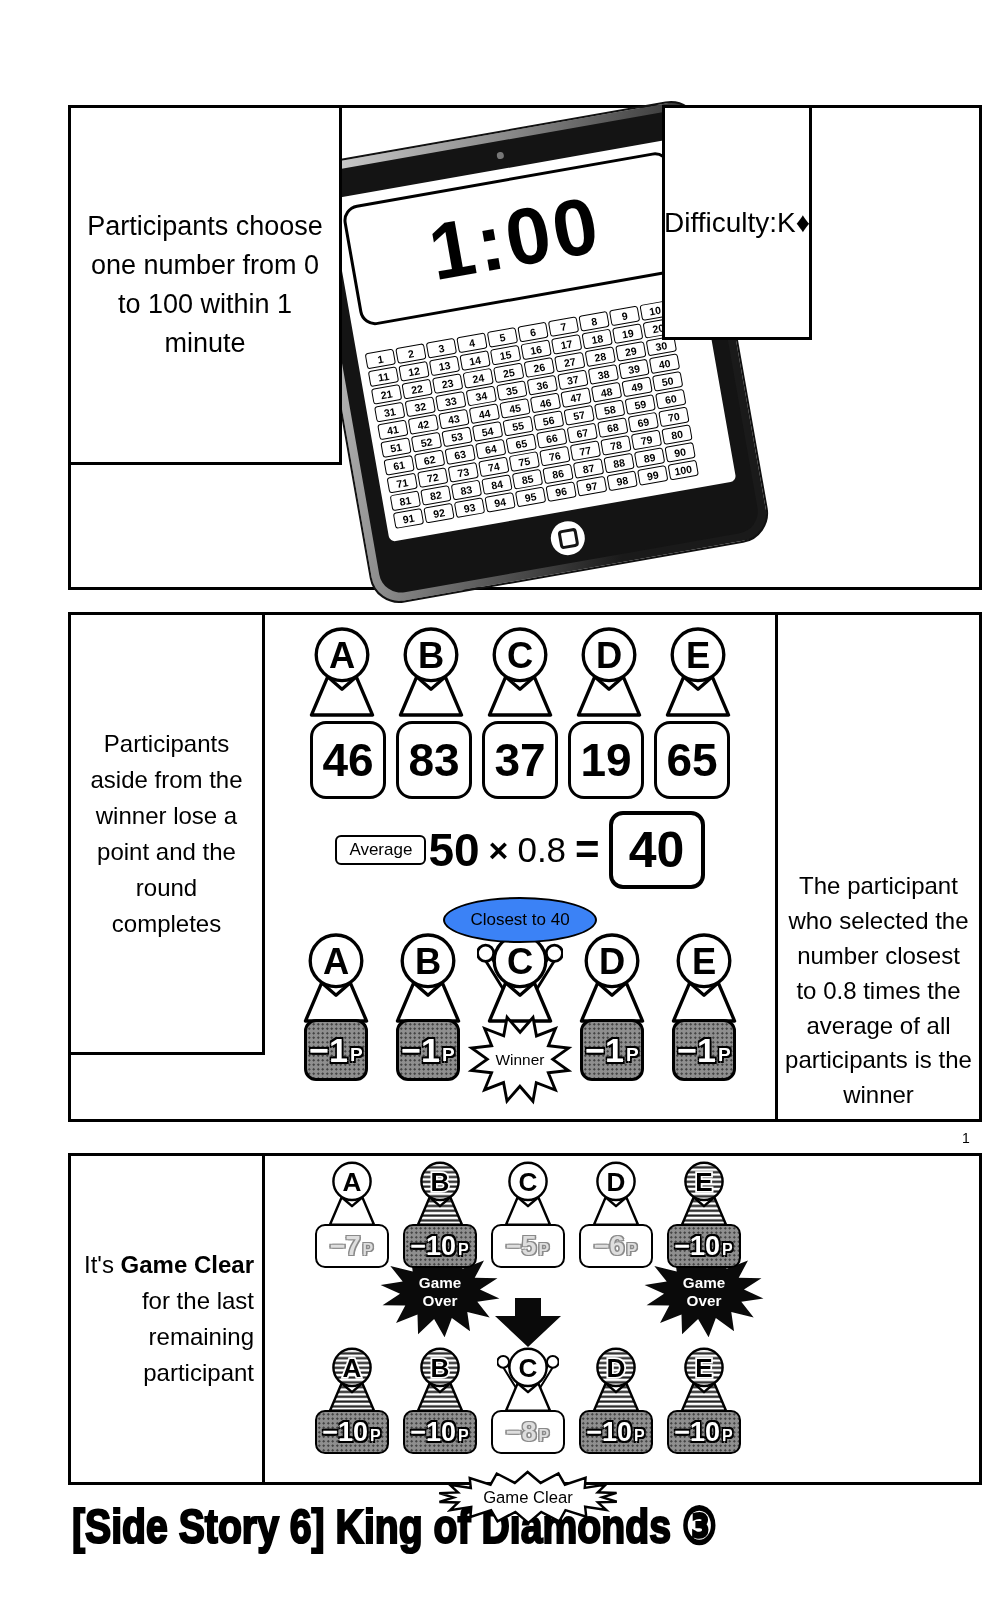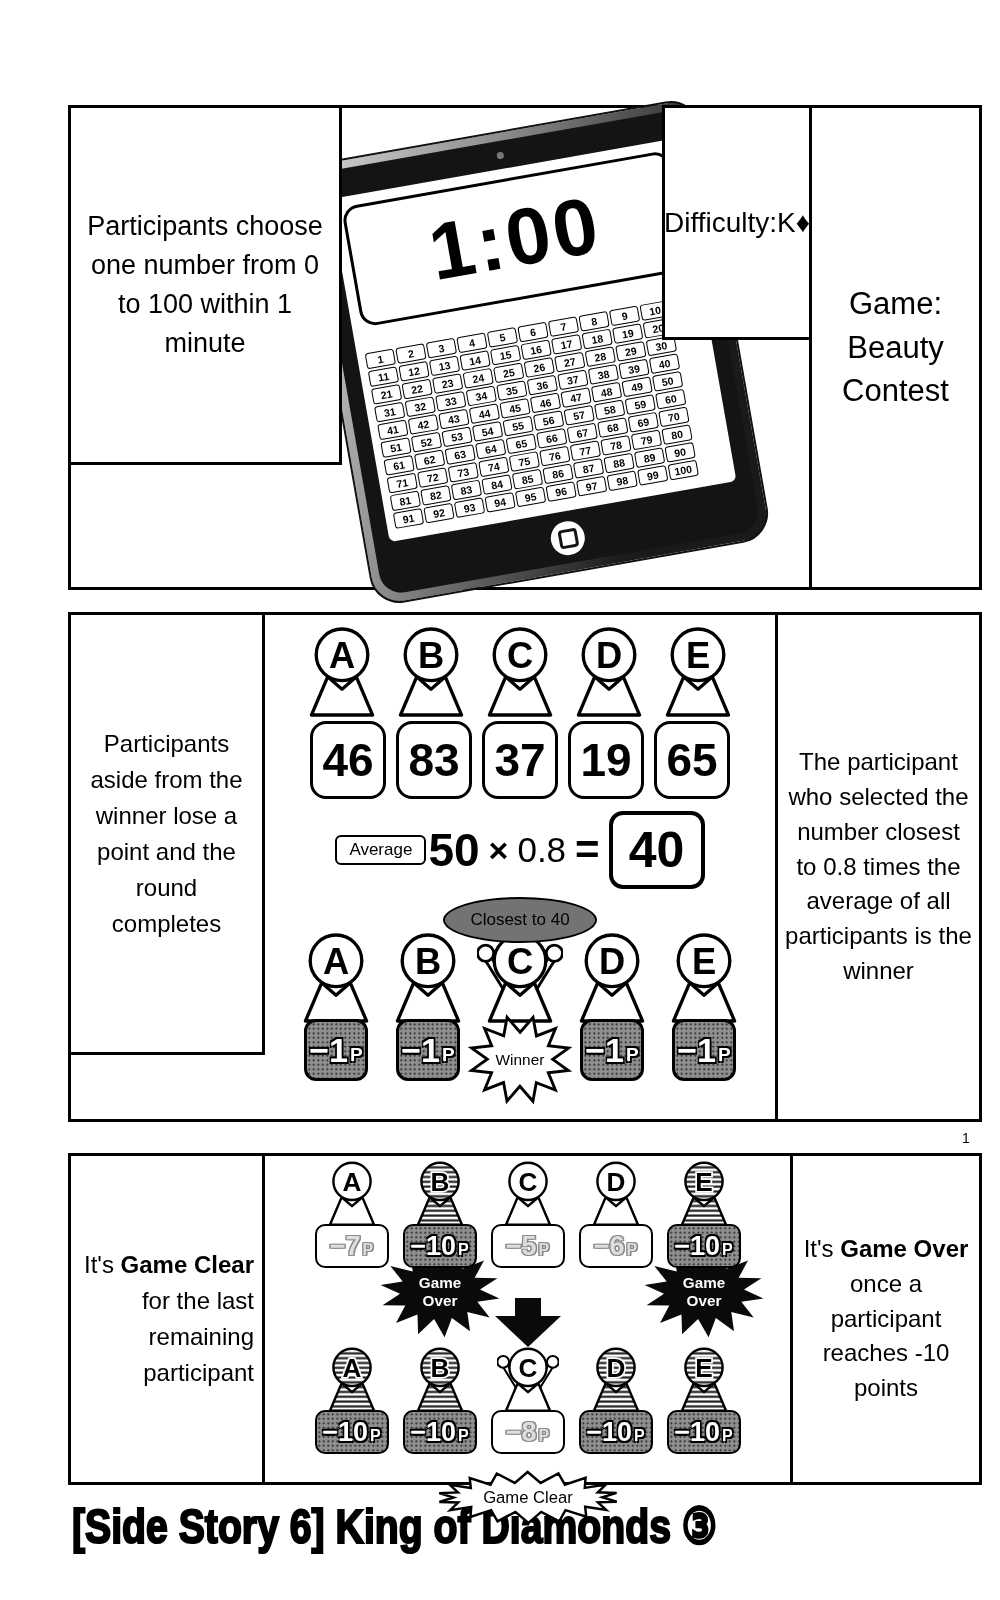--- a/index.html
+++ b/index.html
@@ -37,42 +37,42 @@
     display:flex;align-items:center;justify-content:center;box-sizing:border-box;background:#fff;}
   .home{position:absolute;bottom:8px;left:50%;transform:translateX(-50%);width:34px;height:34px;
     border-radius:50%;background:#fff;display:flex;align-items:center;justify-content:center;}
   .home-sq{width:13px;height:13px;border:3px solid #141414;border-radius:4px;}
 
   
   .p2-left-box{position:absolute;left:-3px;top:-3px;width:197px;height:443px;border:3px solid #000;
     background:#fff;z-index:2;display:flex;align-items:center;justify-content:center;text-align:center;
     font-size:24px;line-height:1.5;padding:8px;box-sizing:border-box;}
   .p2-right-col{position:absolute;right:-3px;top:-3px;bottom:-3px;width:207px;border:3px solid #000;
-    background:#fff;z-index:2;display:flex;align-items:center;justify-content:center;text-align:center;
+    background:#fff;z-index:2;display:flex;align-items:flex-end;justify-content:center;text-align:center;
     font-size:24px;line-height:1.45;padding:6px;box-sizing:border-box;}
   .p2-main{position:absolute;left:194px;right:204px;top:0;bottom:0;display:flex;flex-direction:column;
     align-items:center;}
   .avrow{display:flex;gap:3px;margin-top:10px;}
   .av{width:86px;height:96px;display:block;}
   .avl{font-family:"Liberation Sans",sans-serif;font-size:38px;font-weight:bold;}
   .chiprow{display:flex;gap:10px;margin-top:0;}
   .chip{width:76px;height:78px;border:3.5px solid #000;border-radius:16px;display:flex;align-items:center;
     justify-content:center;font-size:46px;font-weight:bold;box-sizing:border-box;background:#fff;}
   .eqrow{display:flex;align-items:center;gap:9px;margin-top:12px;}
   .eq-col{display:flex;flex-direction:row;align-items:center;gap:2px;}
   .avg-box{border:2px solid #000;border-radius:6px;padding:3px 12px;font-size:17px;background:#fff;}
   .eq-50{font-size:46px;font-weight:bold;}
   .eq-x{font-size:34px;font-weight:bold;}
   .eq-08{font-size:35px;font-weight:normal;}
   .eq-eq{font-size:42px;font-weight:bold;}
   .eq-res{width:96px;height:78px;border:4px solid #000;border-radius:14px;display:flex;align-items:center;
     justify-content:center;font-size:50px;font-weight:bold;box-sizing:border-box;}
   .closest{margin-top:8px;margin-bottom:-14px;width:154px;height:46px;border:2.5px solid #000;
     border-radius:50%;display:flex;align-items:center;justify-content:center;font-size:17px;z-index:2;
-    background:#737373;box-sizing:border-box;}
+    background:#3b82f6;box-sizing:border-box;}
   .avrow2{display:flex;gap:4px;margin-top:2px;}
   .pcol{display:flex;flex-direction:column;align-items:center;width:88px;position:relative;}
   .badge{display:flex;align-items:baseline;justify-content:center;box-sizing:border-box;z-index:1;}
   .badge .bval{font-weight:bold;}
   .badge .bunit{font-weight:bold;margin-left:2px;}
   .badge-1p{width:64px;height:62px;border:3px solid #000;border-radius:12px;margin-top:-8px;
     font-size:34px;align-items:center;}
   .badge-1p .bunit{font-size:19px;margin-top:10px;}
   .dark{background-color:#8f8f8f;background-image:radial-gradient(#3d3d3d 1.1px,transparent 1.25px);
     background-size:4.5px 4.5px;color:#fff;
@@ -258,25 +258,20 @@
           <div class="home-sq"></div>
         </div>
       </div>
     </div>
     <div class="p1-left-box">
       <p style="margin:0">Participants choose one number from 0 to 100 within 1 minute</p>
     </div>
     <div class="p1-diff-box">
       <div>Difficulty:</div>
       <div>K♦</div>
-    </div>
-    <div class="p1-right-col">
-      <div>Game:
-Beauty
-Contest</div>
     </div>
   </div>
 
   <div class="panel panel2">
     <div class="p2-main">
       <div class="avrow" id="p2row1">
           <svg class="av" viewBox="0 0 90 100">
             <path d="M13,94 L30,54 L45,67 L60,54 L77,94 Z" fill="#fff" stroke="#000" stroke-width="3.5" stroke-linejoin="round"></path>
             <circle cx="45" cy="31" r="27" fill="#fff" stroke="#000" stroke-width="3.5"></circle>
             <text x="45" y="45" class="avl" text-anchor="middle">A</text>
@@ -530,22 +525,17 @@
               <span class="bunit">P</span>
             </div>
           </div>
         </div>
     </div>
     <div class="p3-left-box">
       <p style="margin:0">
         <span>It's </span><span class="bold">Game Clear</span><span> for the last remaining participant</span>
       </p>
     </div>
-    <div class="p3-right-col">
-      <p style="margin:0">
-        <span>It's </span><span class="bold">Game Over</span><span> once a participant reaches -10 points</span>
-      </p>
-    </div>
   </div>
 
   <div class="page-num">1</div>
   <h1 class="title">[Side Story 6] King of Diamonds ③</h1>
 </div>
 
 </body></html>

